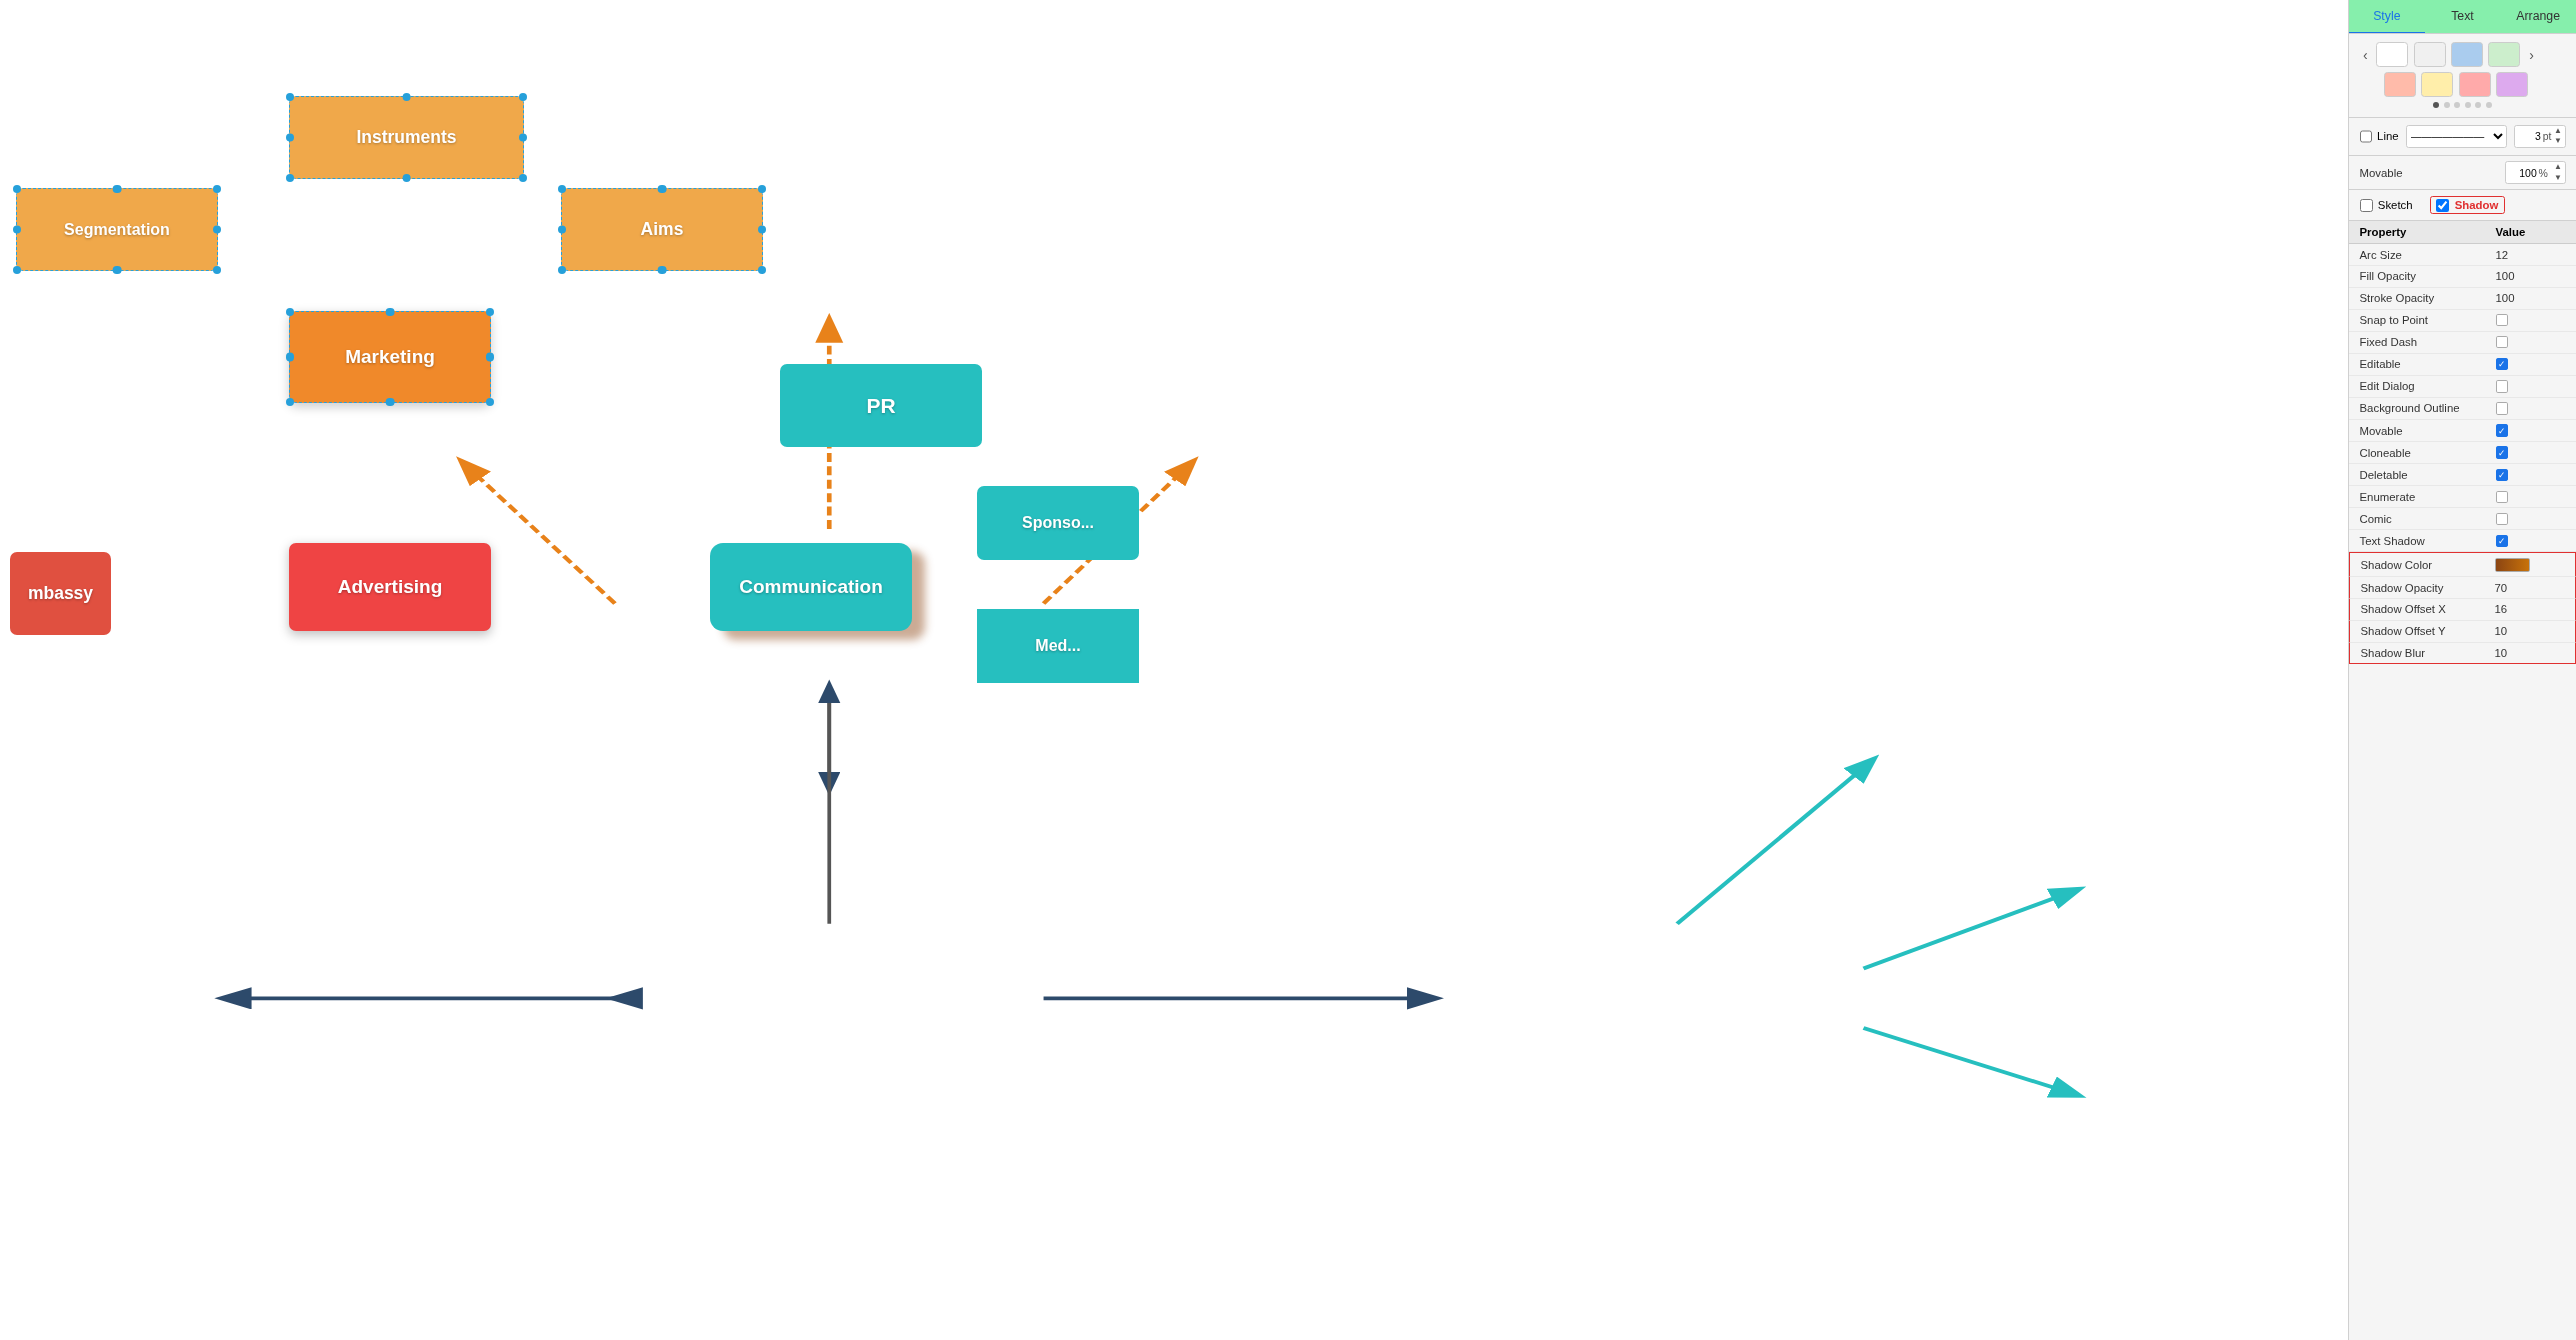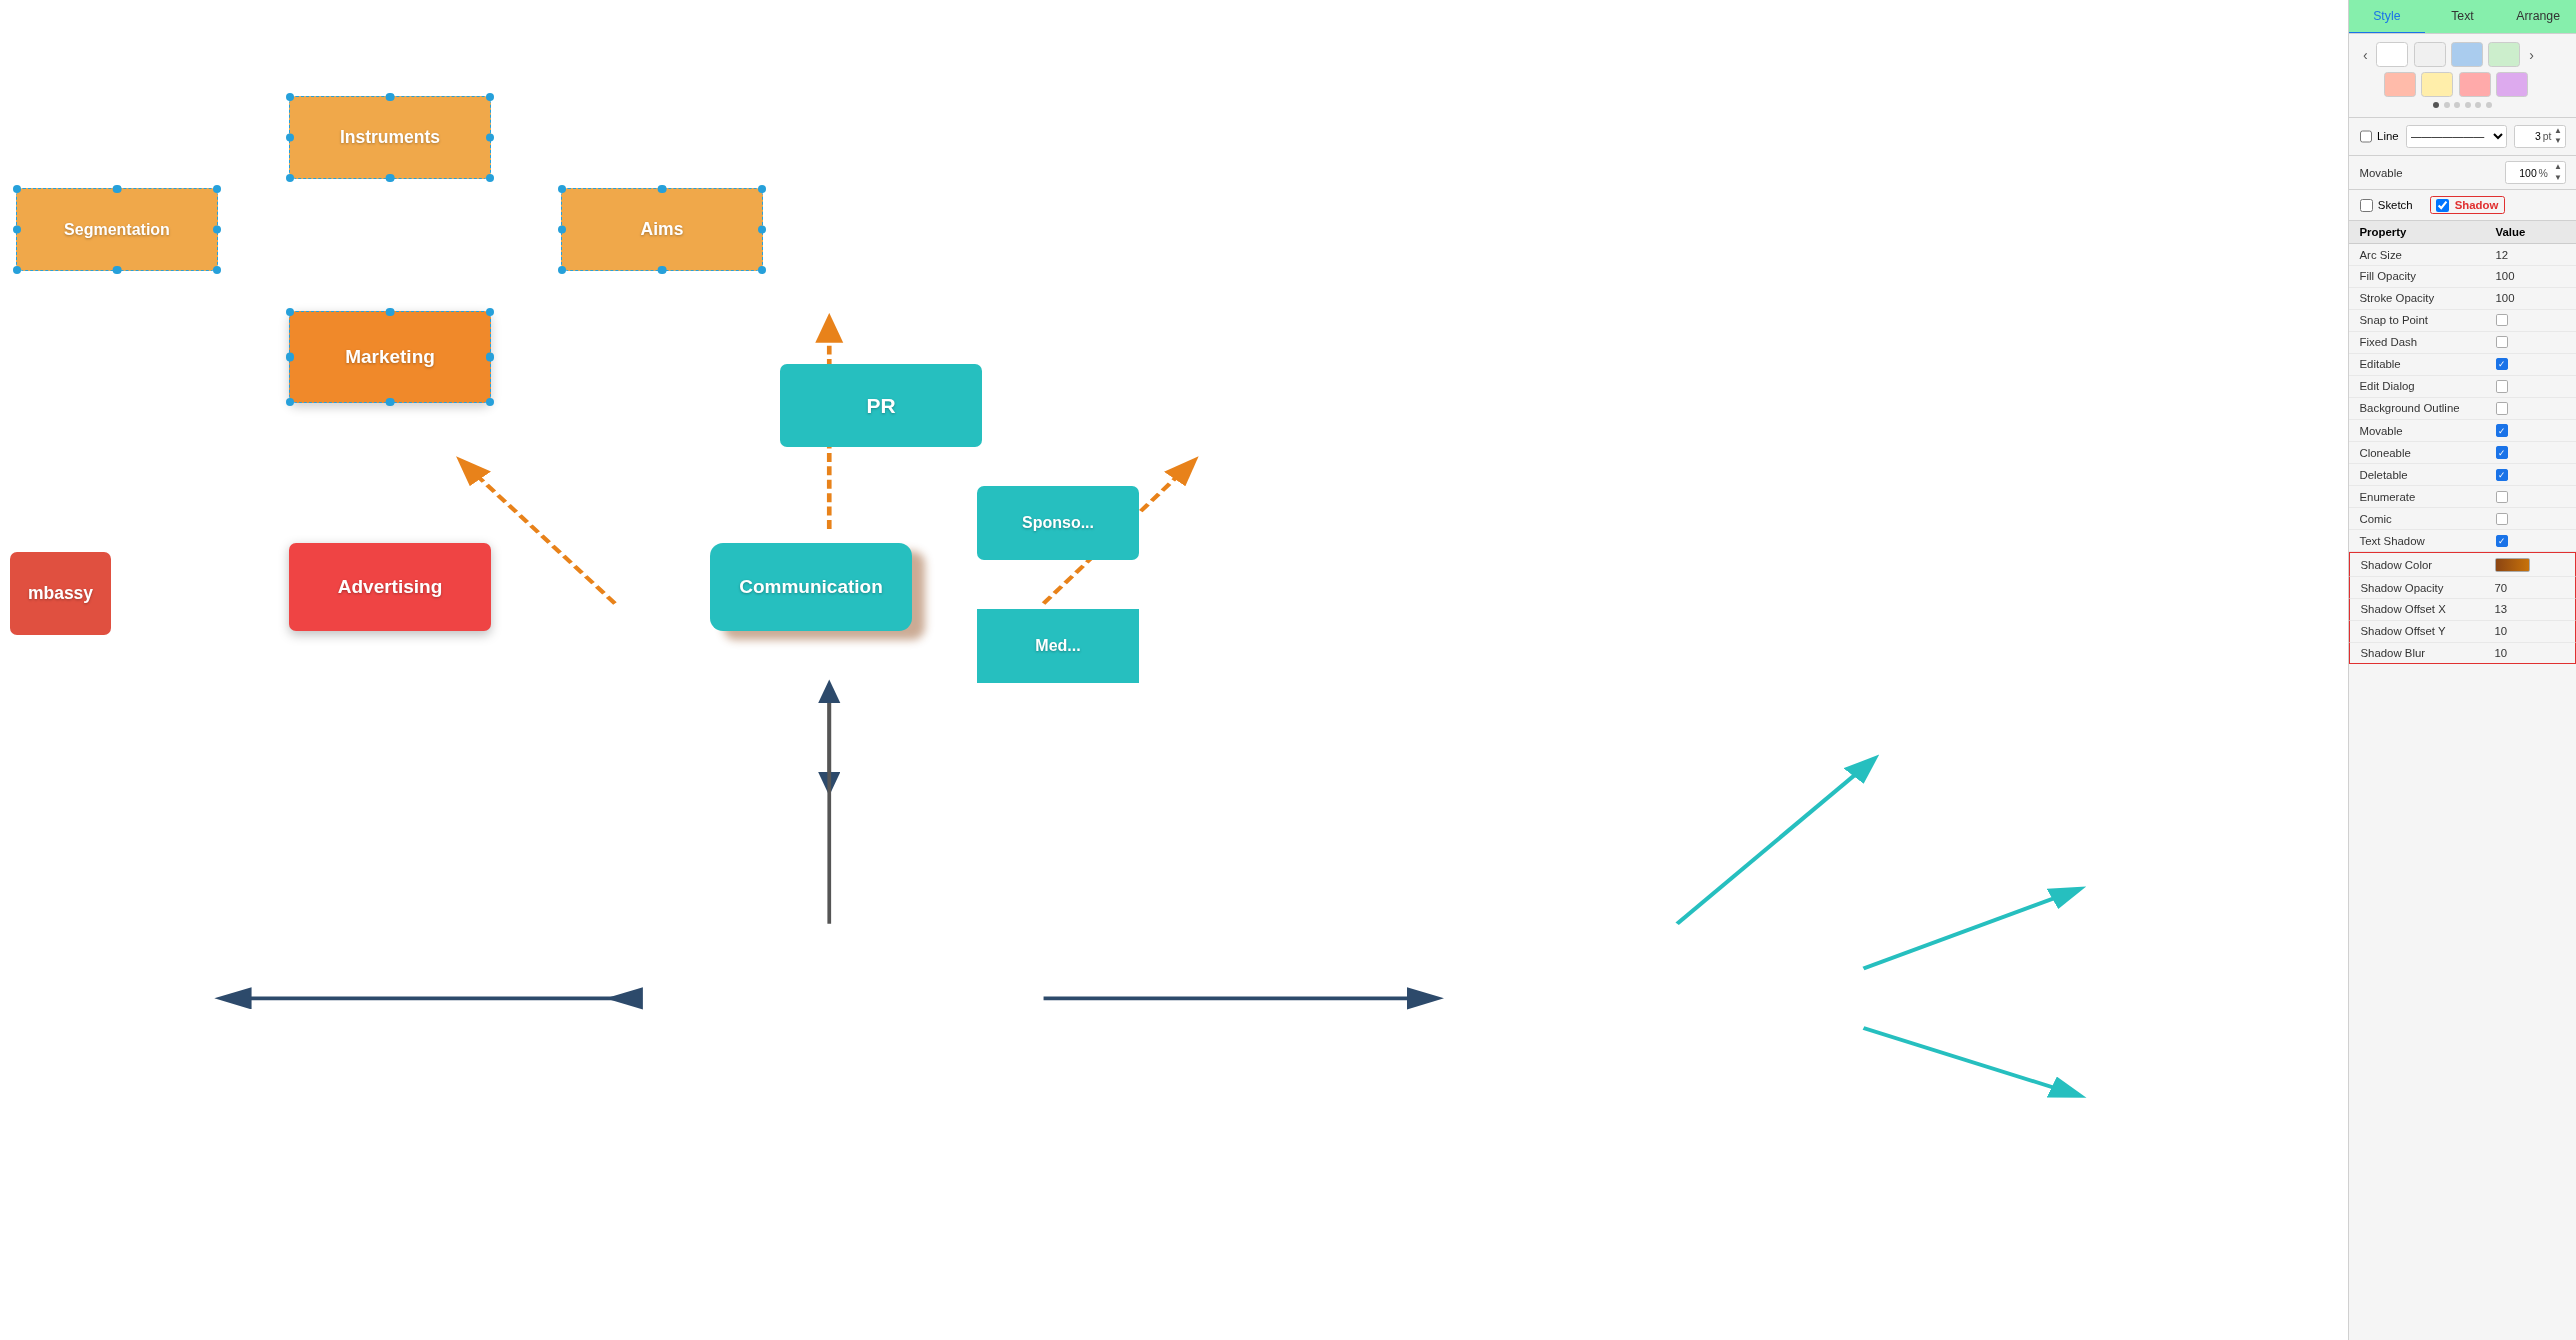--- a/index.html
+++ b/index.html
@@ -363,21 +363,21 @@
 
     <line x1="900" y1="620" x2="1005" y2="510" stroke="#26BFBF" stroke-width="2.5" marker-end="url(#arrowhead-teal)"></line>
 
     <line x1="1000" y1="650" x2="1115" y2="597" stroke="#26BFBF" stroke-width="2.5" marker-end="url(#arrowhead-teal)"></line>
 
     <line x1="1000" y1="690" x2="1115" y2="735" stroke="#26BFBF" stroke-width="2.5" marker-end="url(#arrowhead-teal)"></line>
 
     <line x1="445" y1="620" x2="445" y2="460" stroke="#555" stroke-width="2" marker-end="url(#arrowhead-dark)"></line>
   </svg>
 
-  <div class="diagram-node node-orange-light selected-ring" style="left:289px; top:96px; width:202px; height:83px; font-size:17.5px;">
+  <div class="diagram-node node-orange-light selected-ring" style="left:289px; top:96px; width:235px; height:83px; font-size:17.5px;">
     <span>Instruments</span>
 
     <div class="selection-handle" style="top:-4.4px;left:-4.4px;"></div>
     <div class="selection-handle" style="top:-4.4px;left:50%;transform:translateX(-50%);"></div>
     <div class="selection-handle" style="top:-4.4px;right:-4.4px;"></div>
     <div class="selection-handle" style="top:50%;left:-4.4px;transform:translateY(-50%);"></div>
     <div class="selection-handle" style="top:50%;right:-4.4px;transform:translateY(-50%);"></div>
     <div class="selection-handle" style="bottom:-4.4px;left:-4.4px;"></div>
     <div class="selection-handle" style="bottom:-4.4px;left:50%;transform:translateX(-50%);"></div>
     <div class="selection-handle" style="bottom:-4.4px;right:-4.4px;"></div>
@@ -611,21 +611,21 @@
           <div class="prop-value">
             <div class="shadow-color-swatch"></div>
           </div>
         </div>
         <div class="prop-row" style="border-left: 1.8px solid rgb(224, 48, 48); border-right: 1.8px solid rgb(224, 48, 48);">
           <span class="prop-name">Shadow Opacity</span>
           <div class="prop-value">70</div>
         </div>
         <div class="prop-row" style="border-left: 1.8px solid rgb(224, 48, 48); border-right: 1.8px solid rgb(224, 48, 48);">
           <span class="prop-name">Shadow Offset X</span>
-          <div class="prop-value">13</div>
+          <div class="prop-value">16</div>
         </div>
         <div class="prop-row" style="border-left: 1.8px solid rgb(224, 48, 48); border-right: 1.8px solid rgb(224, 48, 48);">
           <span class="prop-name">Shadow Offset Y</span>
           <div class="prop-value">10</div>
         </div>
         <div class="prop-row" style="border-left: 1.8px solid rgb(224, 48, 48); border-right: 1.8px solid rgb(224, 48, 48); border-bottom: 1.8px solid rgb(224, 48, 48);">
           <span class="prop-name">Shadow Blur</span>
           <div class="prop-value">10</div>
         </div>
       </div>

